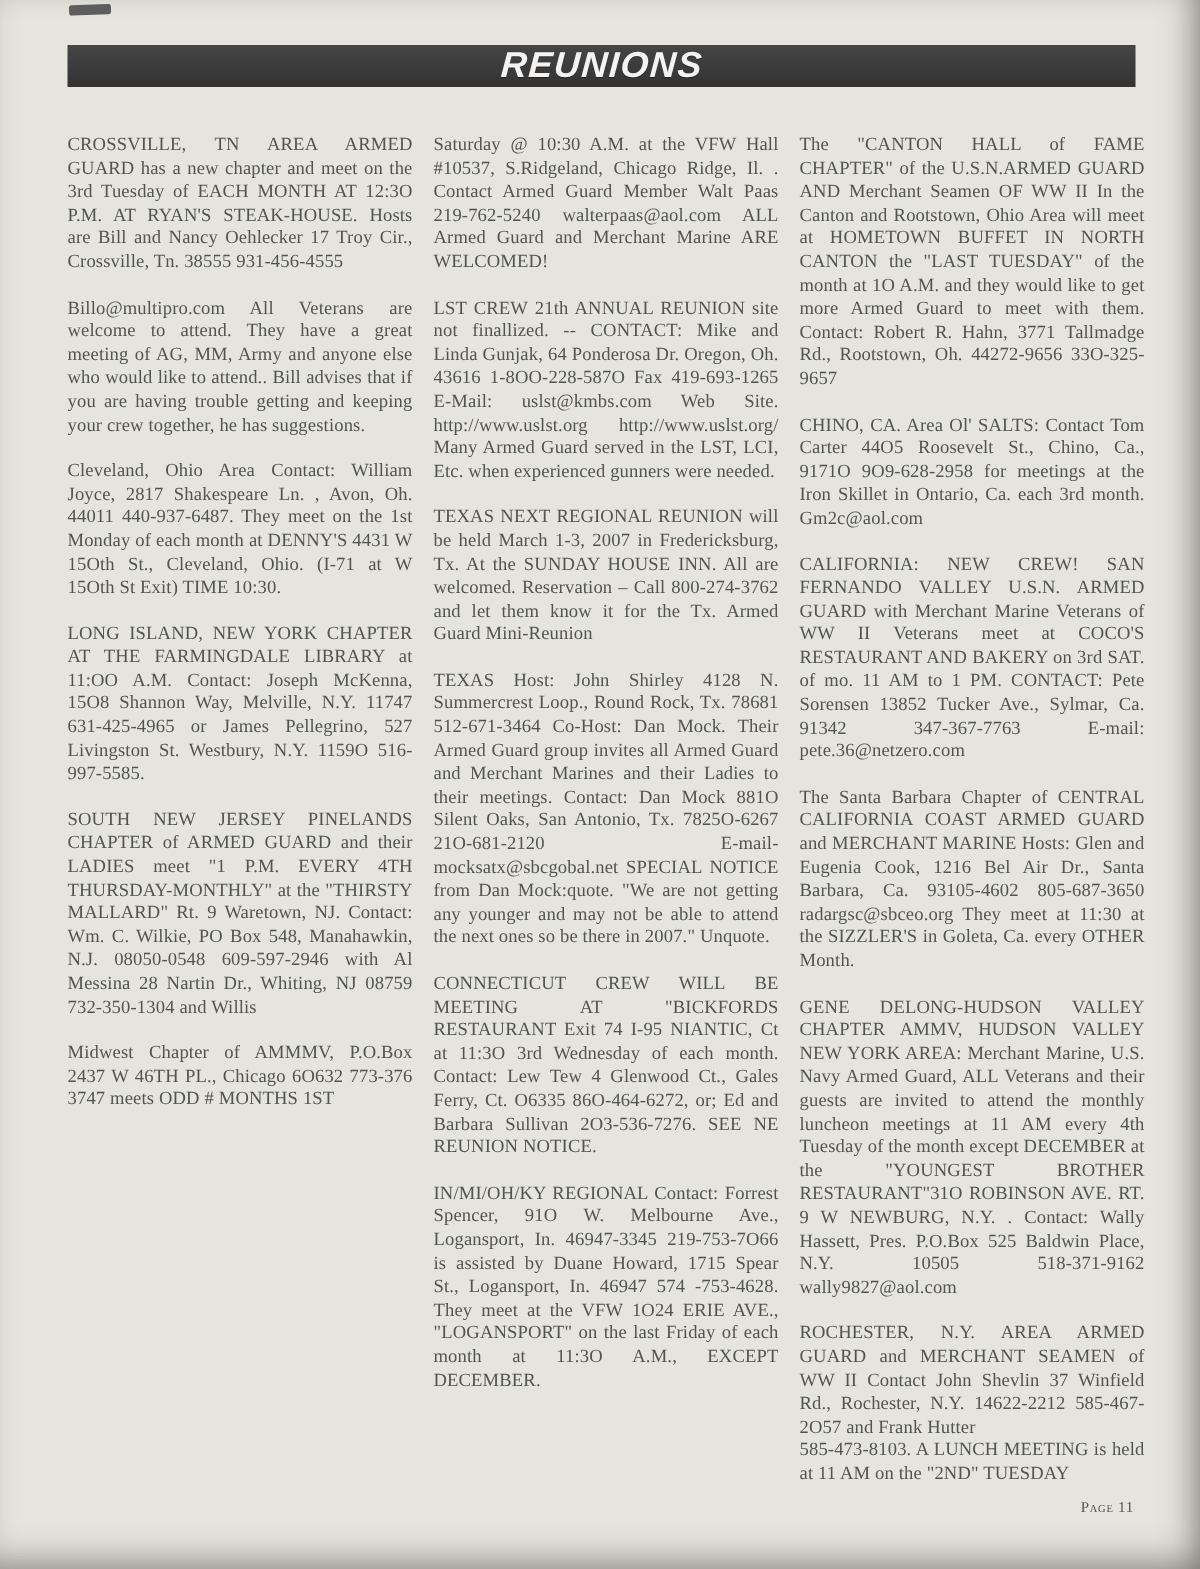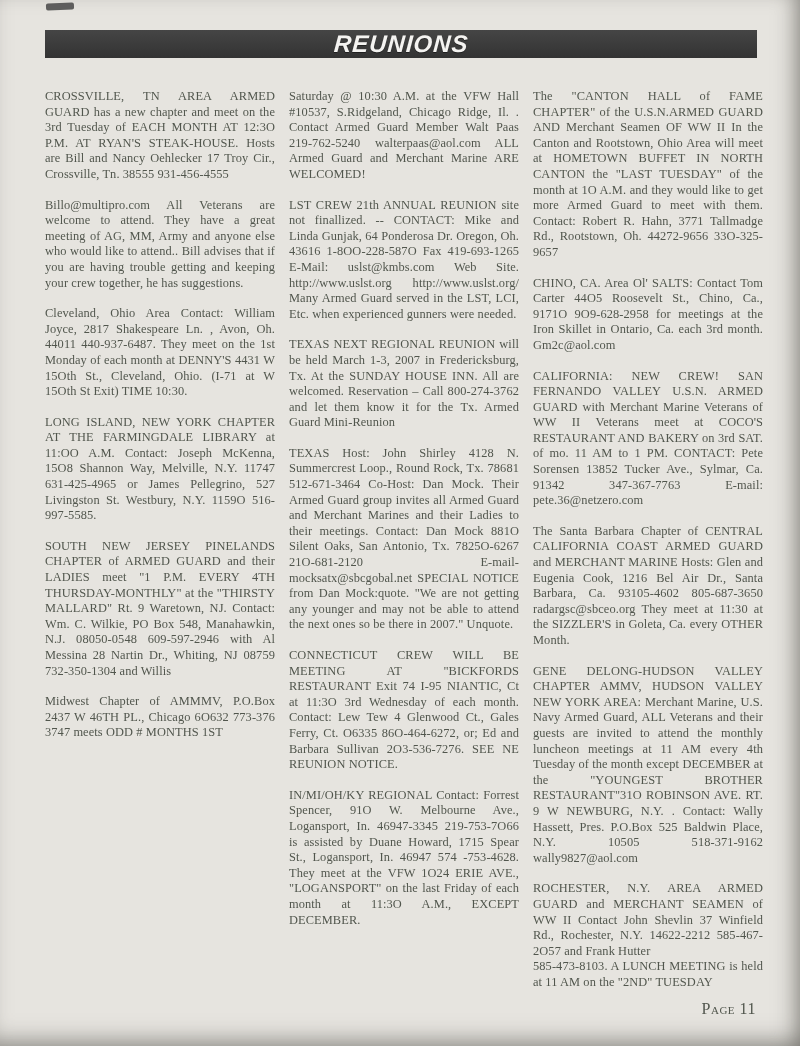--- a/index.html
+++ b/index.html
@@ -46,21 +46,21 @@
     font-size: 12.4px;
     line-height: 15.6px;
     color: var(--body_text, #51564d);
     text-align: justify;
     white-space: pre-line;
     letter-spacing: .1px;
   }
   .footer {
     position: absolute; right: 44px; top: 1000px;
     font-variant: small-caps;
-    font-size: 16px; letter-spacing: .5px;
+    font-size: 10px; letter-spacing: .5px;
     color: var(--body_text, #51564d);
     text-align: center;
   }
 </style>
 </head>
 <body>
 
 <div class="page">
   <div class="scan-mark"></div>
 

